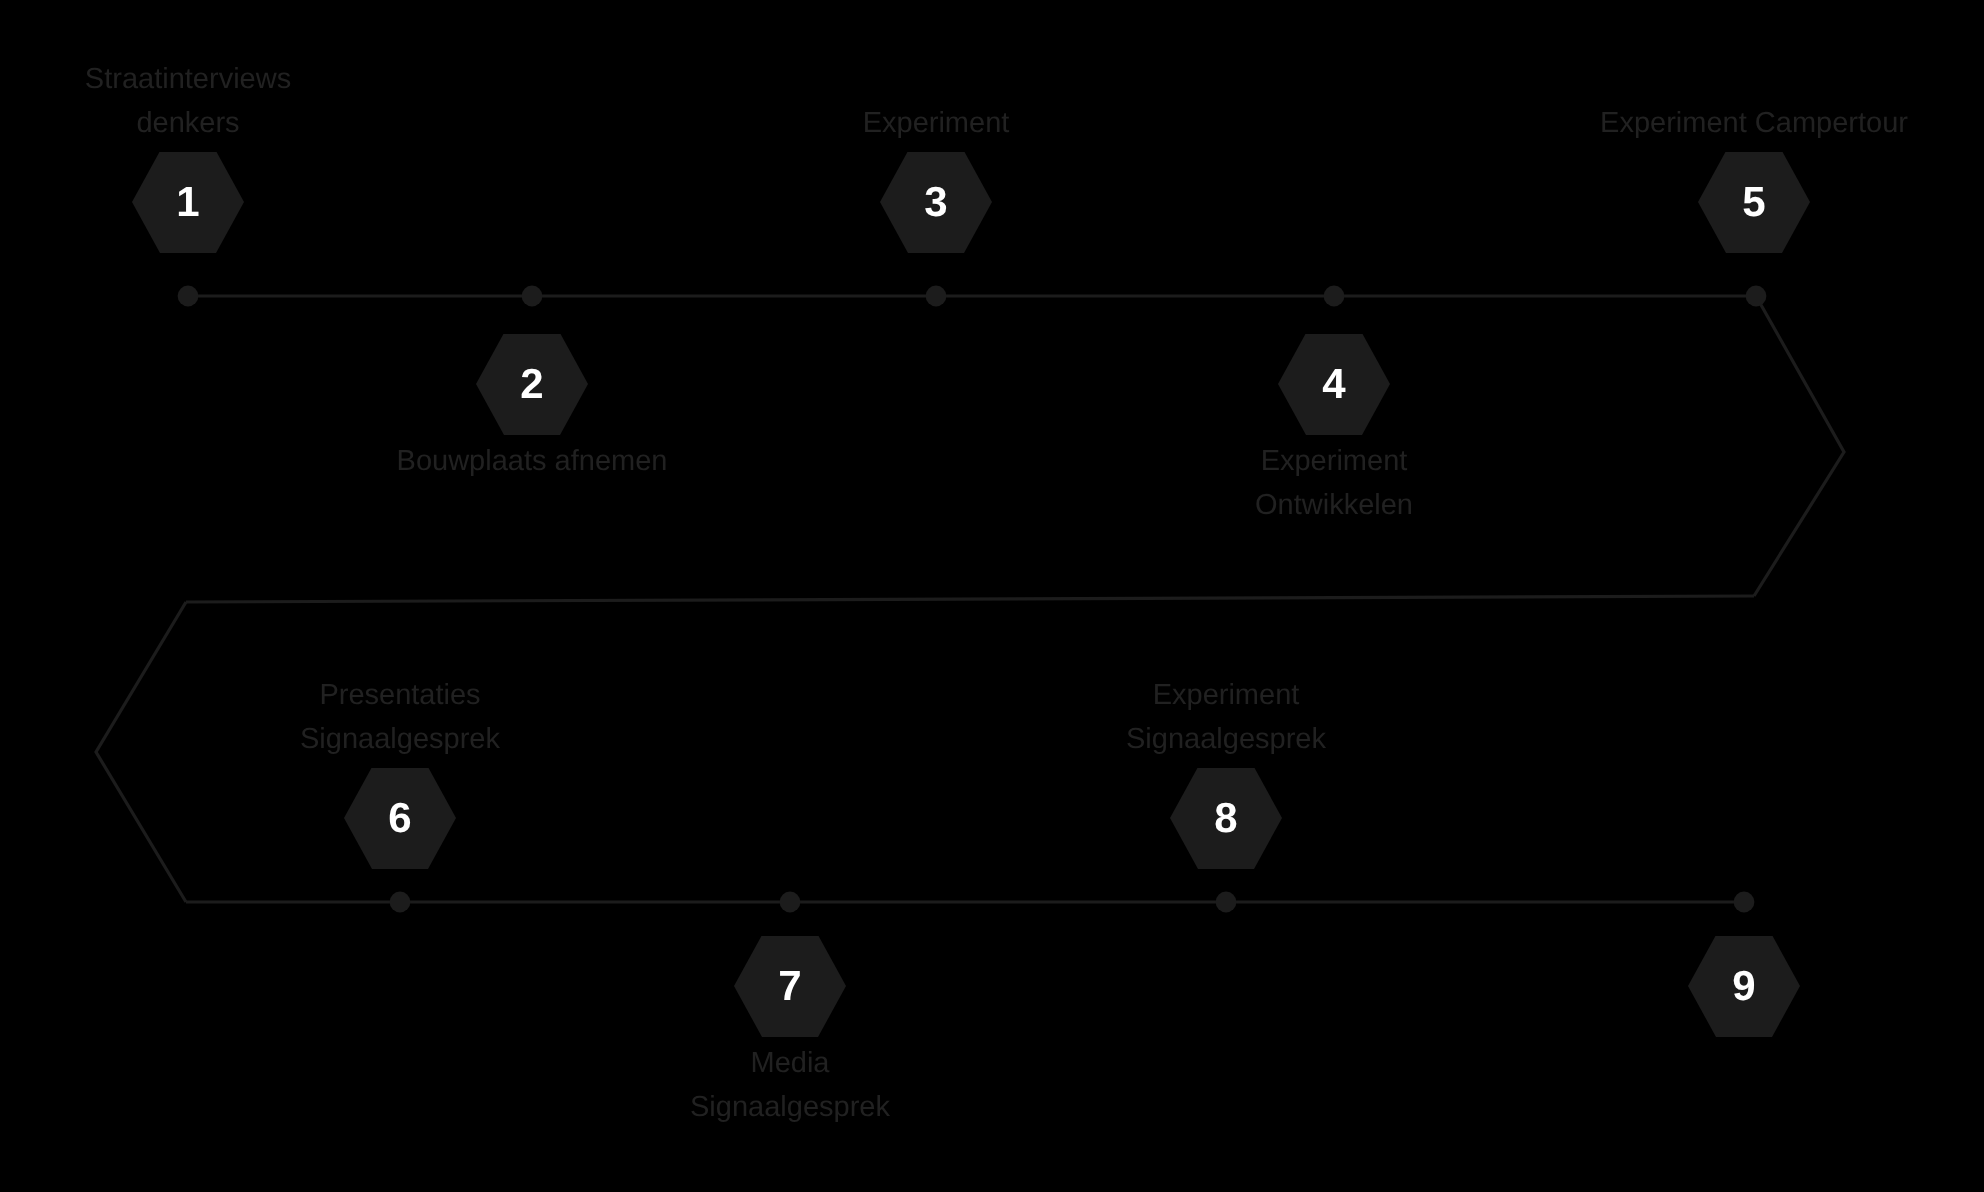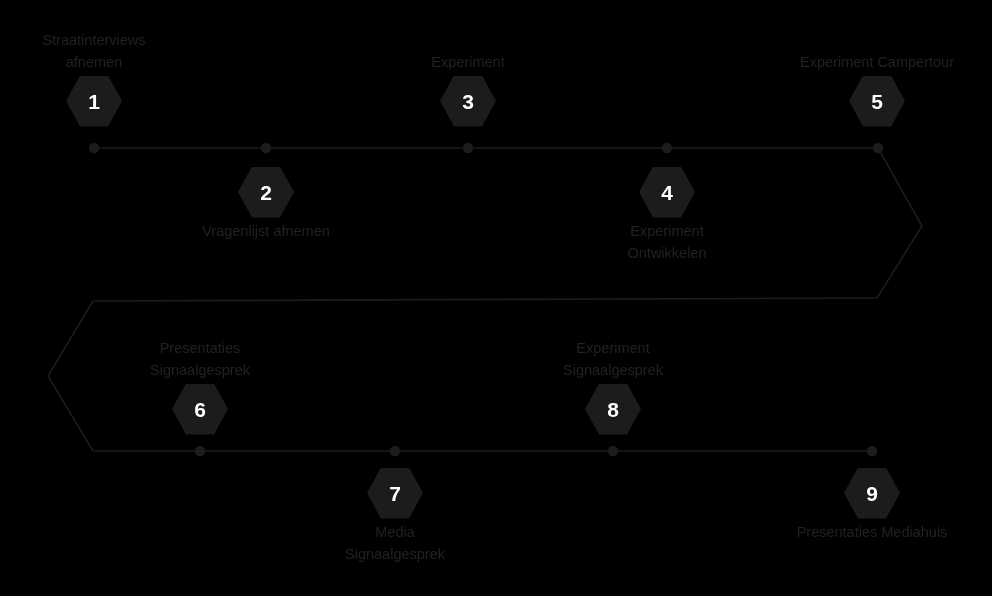--- a/index.html
+++ b/index.html
@@ -98,29 +98,29 @@
       </g>
   </svg>
 
   <div id="nodes-layer">
       <div class="node" style="left: 94px; top: 101px;">
         <div class="hex">
           <span class="hex-num">1</span>
         </div>
         <div class="node-label above">
           <div>Straatinterviews</div>
-          <div>afnemen</div>
+          <div>denkers</div>
         </div>
       </div>
       <div class="node" style="left: 266px; top: 192px;">
         <div class="hex">
           <span class="hex-num">2</span>
         </div>
         <div class="node-label below">
-          <div>Vragenlijst afnemen</div>
+          <div>Bouwplaats afnemen</div>
         </div>
       </div>
       <div class="node" style="left: 468px; top: 101px;">
         <div class="hex">
           <span class="hex-num">3</span>
         </div>
         <div class="node-label above">
           <div>Experiment</div>
         </div>
       </div>
@@ -166,18 +166,17 @@
         <div class="node-label above">
           <div>Experiment</div>
           <div>Signaalgesprek</div>
         </div>
       </div>
       <div class="node" style="left: 872px; top: 493px;">
         <div class="hex">
           <span class="hex-num">9</span>
         </div>
         <div class="node-label below">
-          <div>Presentaties Mediahuis</div>
         </div>
       </div>
     </div>
 
 </div>
 
 </body></html>

